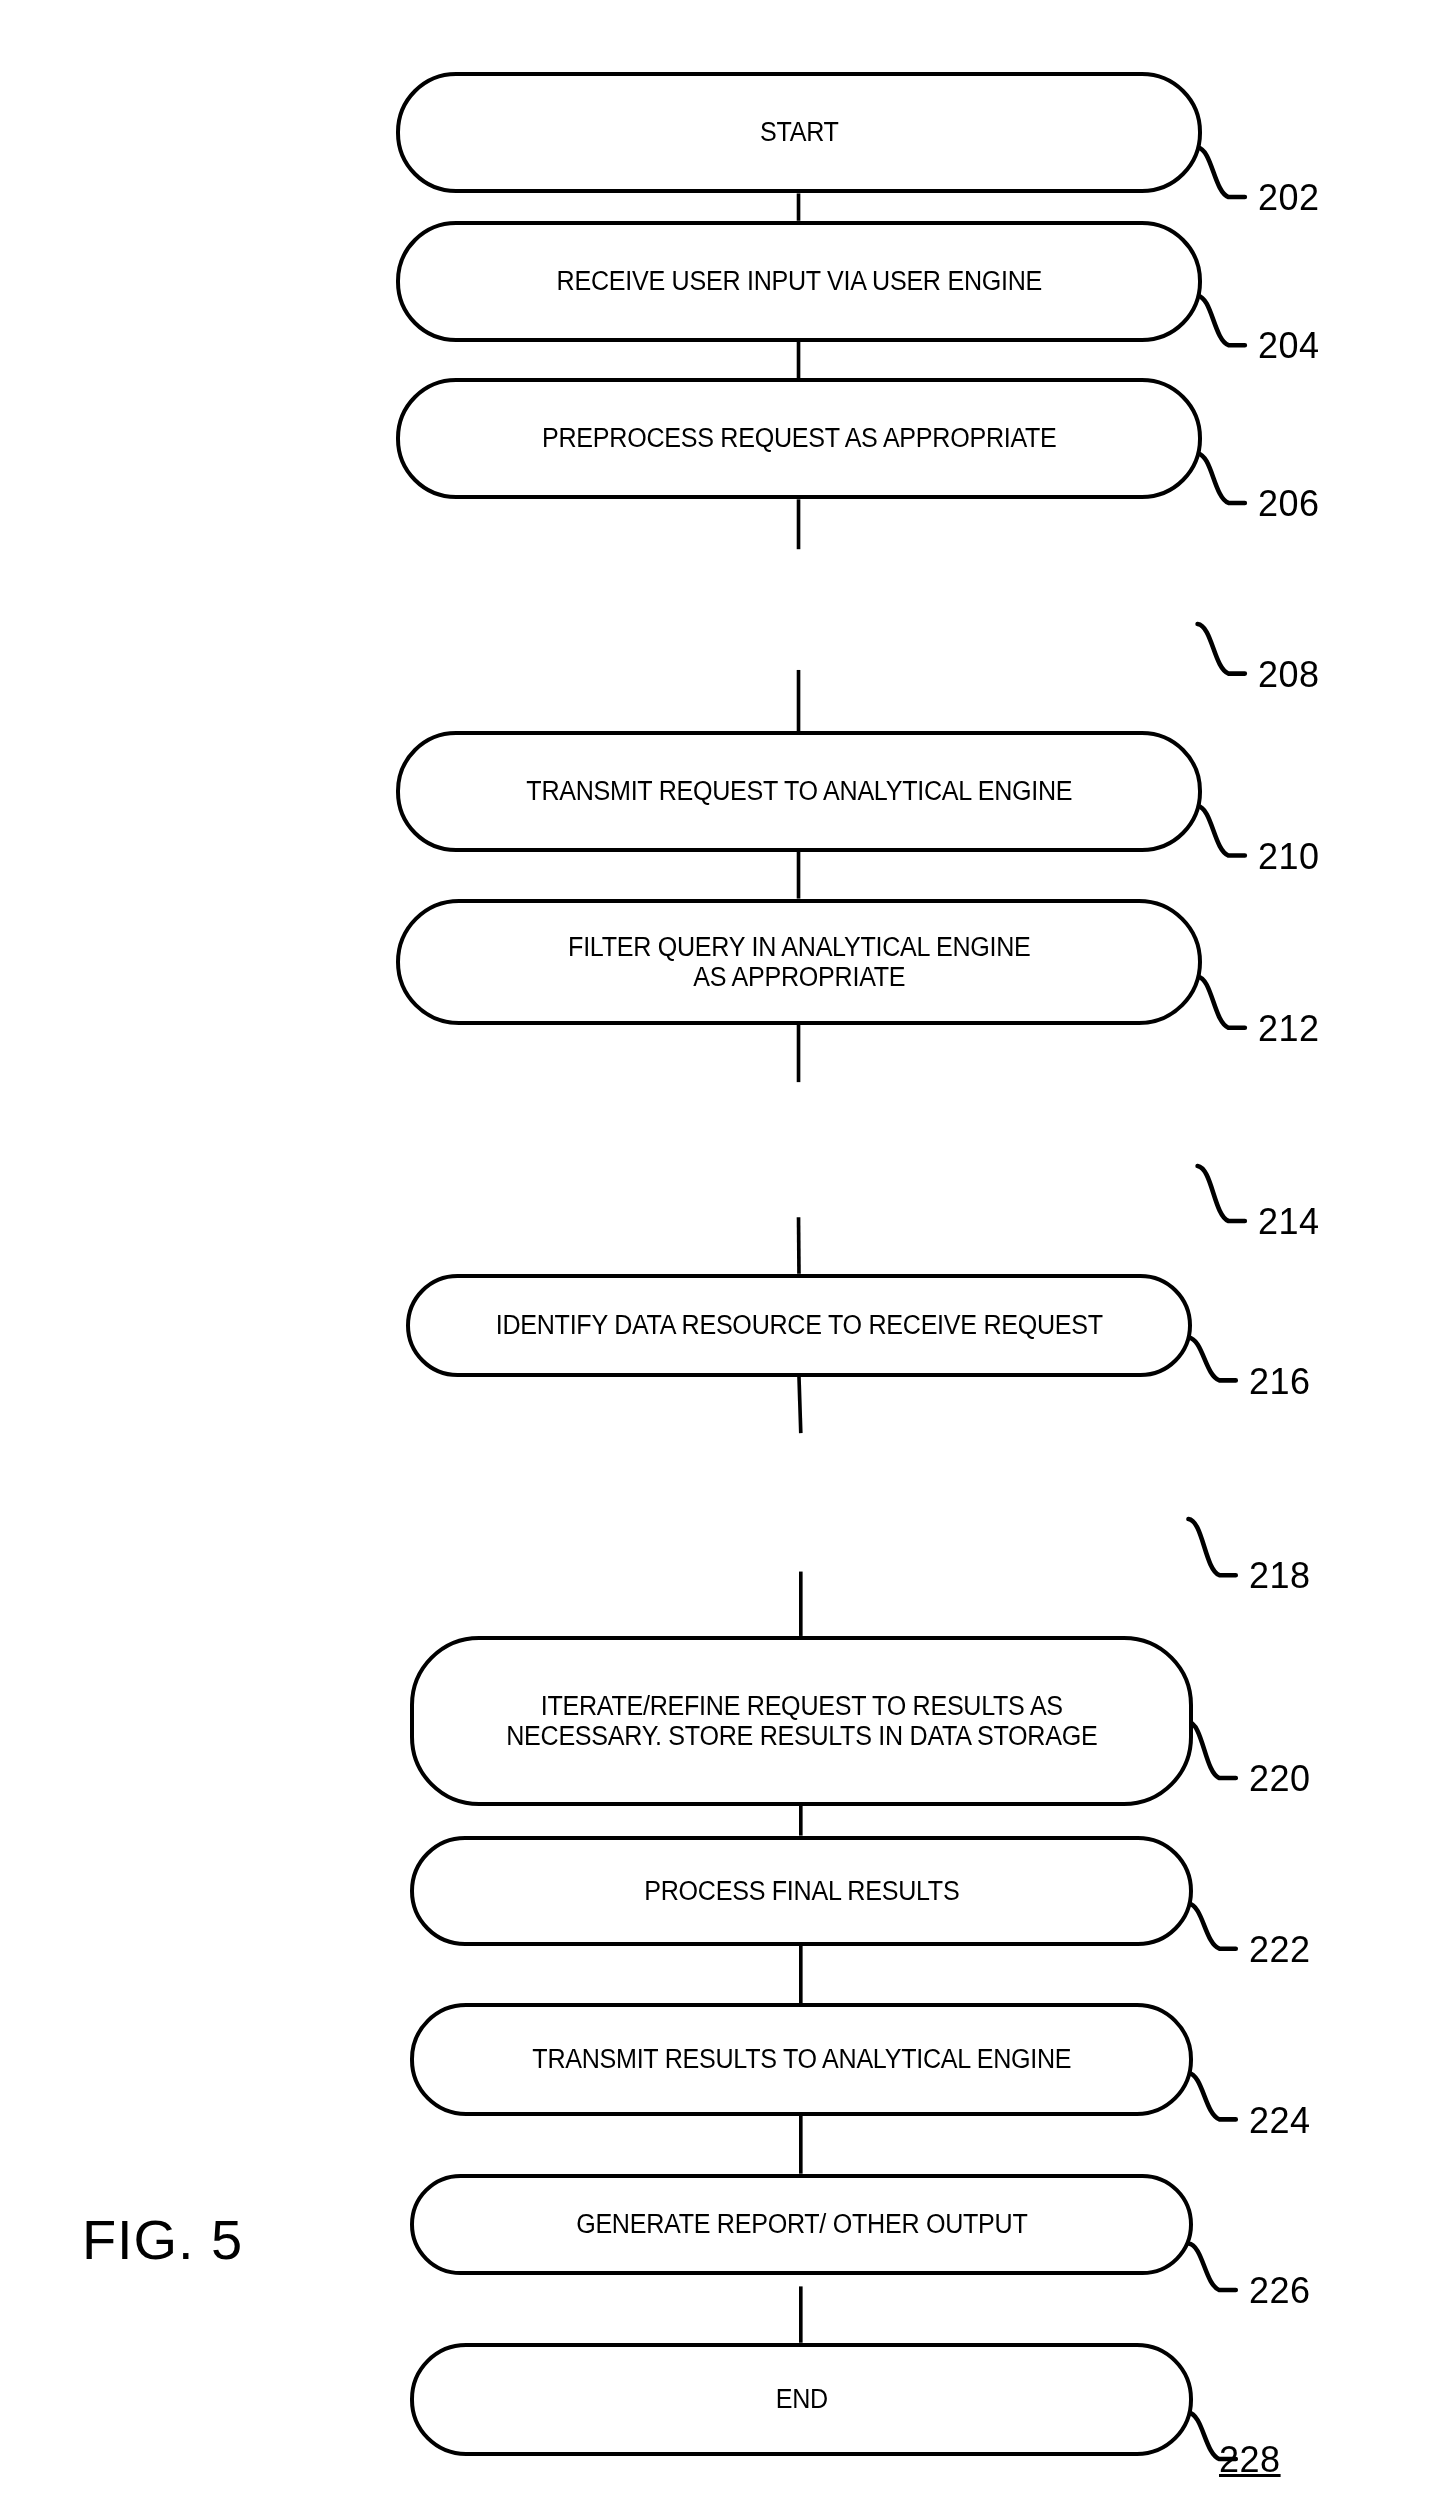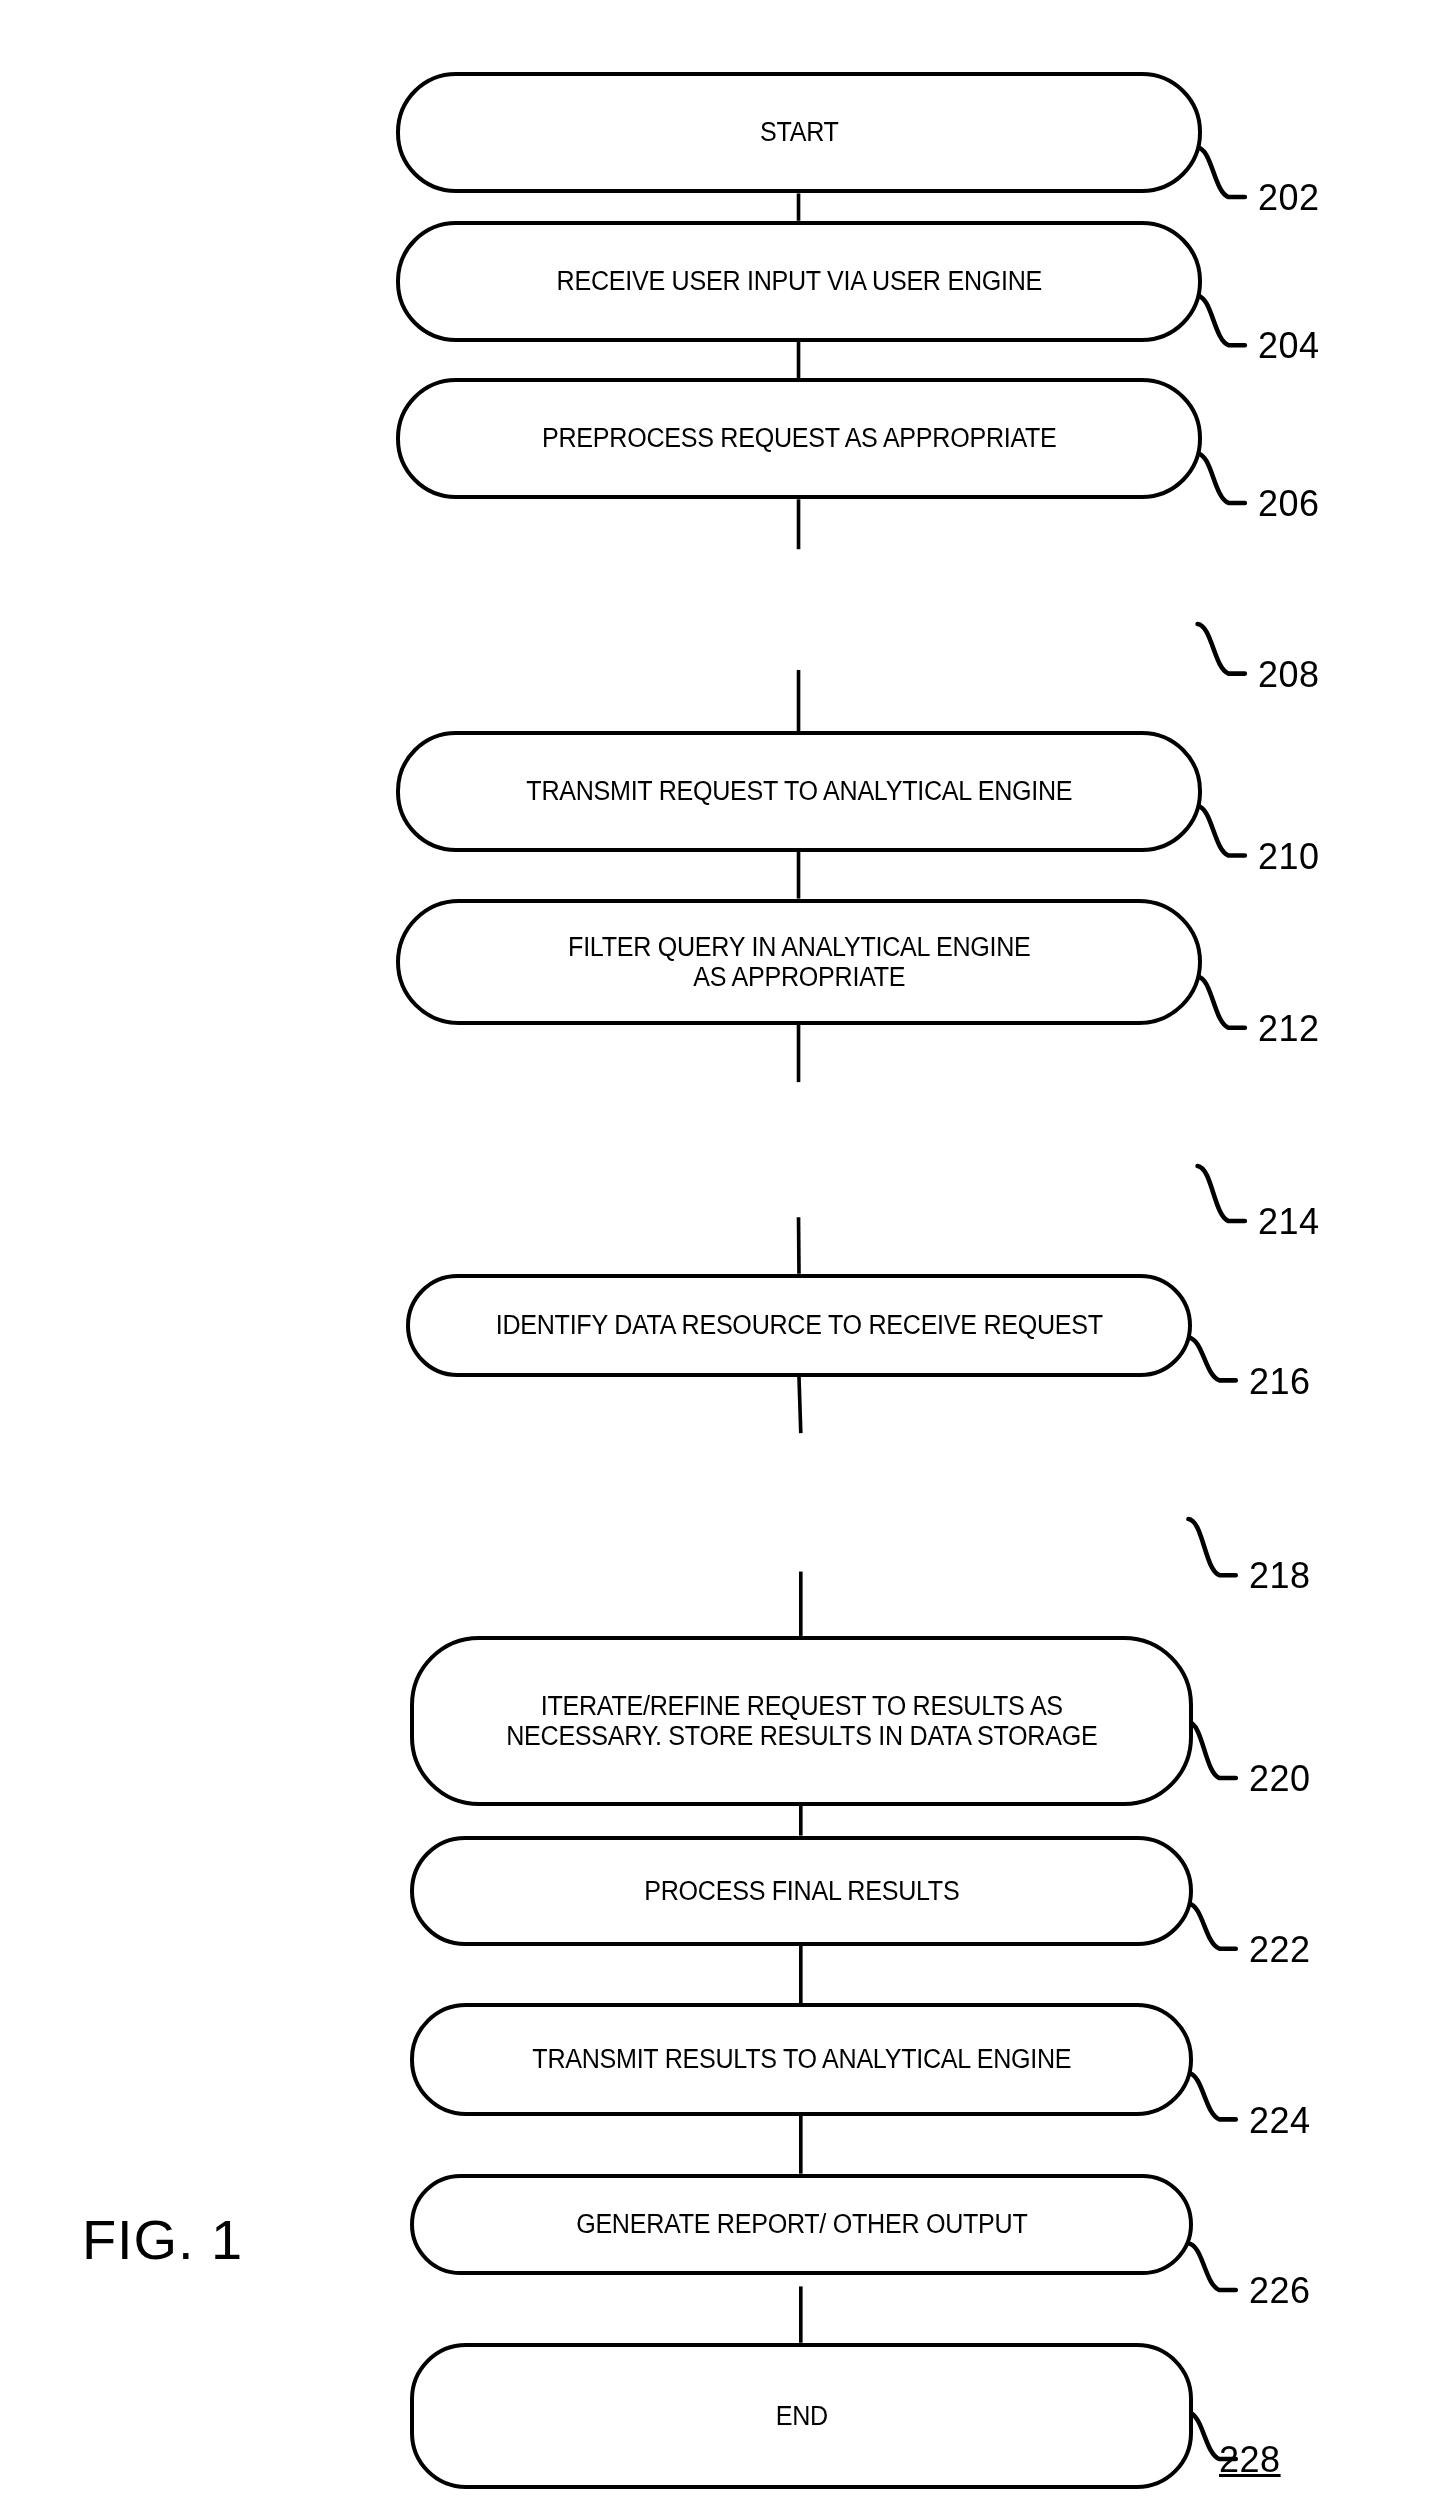--- a/index.html
+++ b/index.html
@@ -141,35 +141,35 @@
   </div>
   <div class="flow-node" style="left: 410px; top: 1836px; width: 783px; height: 110px; border-radius: 55px;">
     <span class="node-label">PROCESS FINAL RESULTS</span>
   </div>
   <div class="flow-node" style="left: 410px; top: 2003px; width: 783px; height: 113px; border-radius: 56px;">
     <span class="node-label">TRANSMIT RESULTS TO ANALYTICAL ENGINE</span>
   </div>
   <div class="flow-node" style="left: 410px; top: 2174px; width: 783px; height: 101px; border-radius: 56px;">
     <span class="node-label">GENERATE REPORT/ OTHER OUTPUT</span>
   </div>
-  <div class="flow-node" style="left: 410px; top: 2343px; width: 783px; height: 146px; border-radius: 56px;">
+  <div class="flow-node" style="left: 410px; top: 2343px; width: 783px; height: 113px; border-radius: 56px;">
     <span class="node-label">END</span>
   </div>
 
   <div class="ref-num" style="left: 1258px; top: 177px;">202</div>
   <div class="ref-num" style="left: 1258px; top: 325px;">204</div>
   <div class="ref-num" style="left: 1258px; top: 483px;">206</div>
   <div class="ref-num" style="left: 1258px; top: 654px;">208</div>
   <div class="ref-num" style="left: 1258px; top: 836px;">210</div>
   <div class="ref-num" style="left: 1258px; top: 1008px;">212</div>
   <div class="ref-num" style="left: 1258px; top: 1201px;">214</div>
   <div class="ref-num" style="left: 1249px; top: 1361px;">216</div>
   <div class="ref-num" style="left: 1249px; top: 1555px;">218</div>
   <div class="ref-num" style="left: 1249px; top: 1758px;">220</div>
   <div class="ref-num" style="left: 1249px; top: 1929px;">222</div>
   <div class="ref-num" style="left: 1249px; top: 2100px;">224</div>
   <div class="ref-num" style="left: 1249px; top: 2270px;">226</div>
   <div class="ref-num" style="left: 1219px; top: 2439px; text-decoration: underline;">228</div>
 
-  <div class="fig-caption">FIG. 1</div>
+  <div class="fig-caption">FIG. 5</div>
 
 </div>
 
 
 </body></html>

